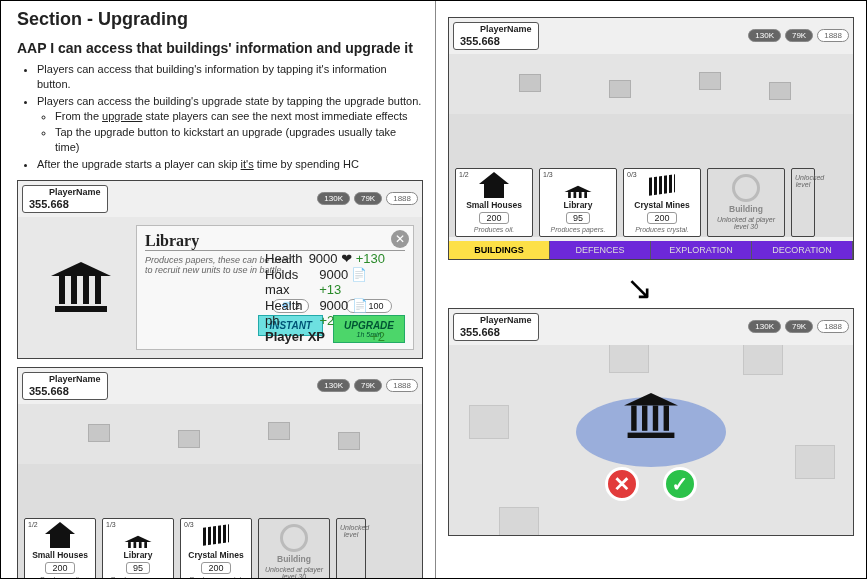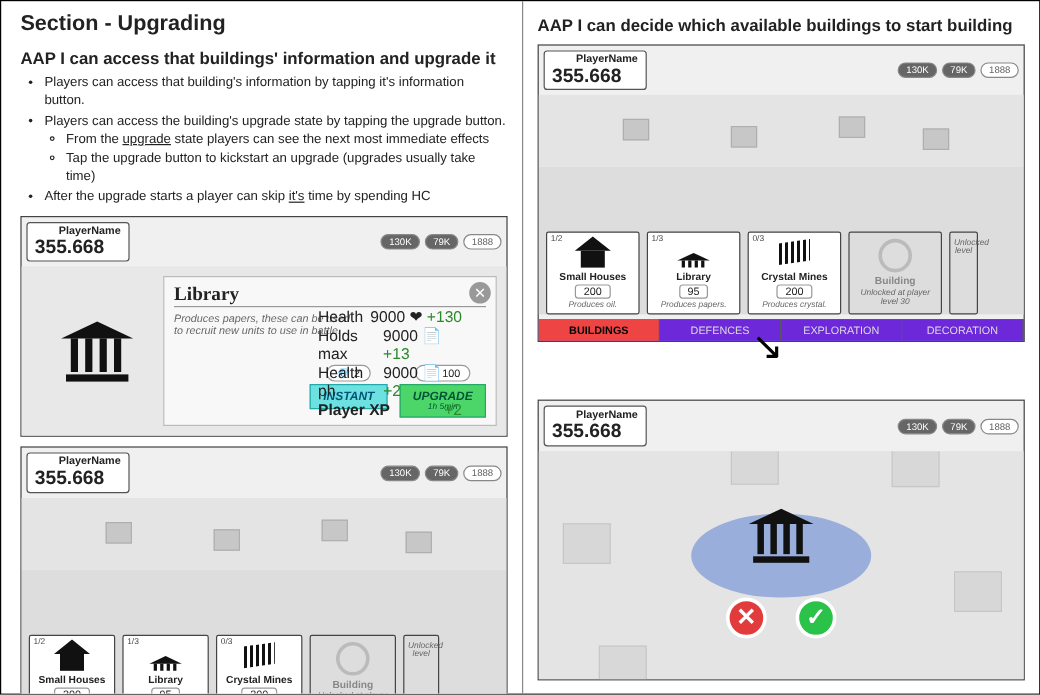--- a/index.html
+++ b/index.html
@@ -13,21 +13,21 @@
   ul.bullets { margin-left: 20px; font-size: 11px; line-height: 1.35; }
   ul.bullets li { margin-bottom: 2px; }
   ul.sub { list-style: circle; margin-left: 18px; }
   .underline { text-decoration: underline; }
 
   
   .mock { border: 1px solid #444; background: #f0f0f0; margin-top: 8px; position: relative; }
   .mock-hdr { display: flex; align-items: center; padding: 4px; }
   .player-pill { background: #fff; border: 1px solid #555; border-radius: 3px; padding: 2px 6px; font-size: 9px; line-height: 1.1; display: inline-block; }
   .player-pill .pn { font-weight: bold; font-size: 9px; padding-left: 20px; }
-  .player-pill .pv { font-weight: bold; font-size: 16px; }
+  .player-pill .pv { font-weight: bold; font-size: 11px; }
   .hdr-right { margin-left: auto; display: flex; gap: 4px; }
   .pill { background: #fff; border: 1px solid #888; border-radius: 8px; font-size: 8px; padding: 1px 6px; color: #666; }
   .pill.dark { background: #666; color: #fff; }
 
   
   .detail-body { display: flex; padding: 8px; background: #e8e8e8; position: relative; }
   .det-left { width: 110px; display:flex; align-items:center; justify-content:center; }
   .det-right { flex:1; background:#f8f8f8; border:1px solid #bbb; padding:6px 8px; position:relative; }
   .det-title { font-family: Georgia, serif; font-size:16px; font-weight:bold; border-bottom:1px solid #999; margin-bottom:4px; }
   .det-desc { font-size:9px; font-style:italic; color:#666; width:60%; }
@@ -46,21 +46,21 @@
   .tiny-b { position:absolute; width:22px; height:18px; background:#bbb; opacity:0.7; border:1px solid #999; }
   .card-row { display:flex; gap:6px; padding:6px 6px 0 6px; background:#ddd; }
   .bcard { background:#fff; border:1px solid #444; border-radius:2px; width:72px; padding:3px; text-align:center; font-size:8px; position:relative;margin-top:48px; }
   .bcard.locked { background:#ddd; color:#888; }
   .bcard .nm { font-weight:bold; font-size:8.5px; margin-top:2px; }
   .bcard .cost { background:#fff; border:1px solid #999; border-radius:3px; display:inline-block; padding:0 6px; font-size:9px; margin-top:2px; }
   .bcard .desc { font-style:italic; color:#666; font-size:7px; margin-top:2px; }
   .bcard .slot { position:absolute; top:2px; left:3px; font-size:7px; color:#444; }
   .tabbar { display:flex; background:#5a5af0; margin-top:4px; font-size:9px; }
   .tab { flex:1; text-align:center; padding:4px 0; color:#ddd; background:#6d28d9; border-right:1px solid #556; }
-  .tab.active { background:#ef4444; color:#000; font-weight:bold; }
+  .tab.active { background:#fde047; color:#000; font-weight:bold; }
 
   
   .ico { display:inline-block; }
   .ico-lib { width:60px; height:50px; position:relative; }
   .ico-lib .roof { width:0;height:0;border-left:30px solid transparent;border-right:30px solid transparent;border-bottom:14px solid #111;position:absolute;top:0;left:0; }
   .ico-lib .cols { position:absolute; top:14px; left:8px; display:flex; gap:6px; }
   .ico-lib .cols span{ width:6px;height:28px;background:#111;display:inline-block; }
   .ico-lib .base{position:absolute;bottom:0;left:4px;width:52px;height:6px;background:#111;}
   .ico-lib-s{transform:scale(0.45);transform-origin:center;}
   .ico-house{width:30px;height:26px;position:relative;margin:0 auto;}
@@ -227,21 +227,20 @@
       <div class="tabbar">
         <div class="tab active">BUILDINGS</div>
         <div class="tab">DEFENCES</div>
         <div class="tab">EXPLORATION</div>
         <div class="tab">DECORATION</div>
       </div>
     </div>
   </div>
 
   <div class="right">
-    <h3 class="sub-title">AAP I can decide which available buildings to start building</h3>
 
     <div class="mock">
       <div class="mock-hdr">
         <div class="player-pill">
             <div class="pn">PlayerName</div>
             <div class="pv">355.668</div>
           </div>
         <div class="hdr-right">
           <span class="pill dark">130K</span>
           <span class="pill dark">79K</span>

